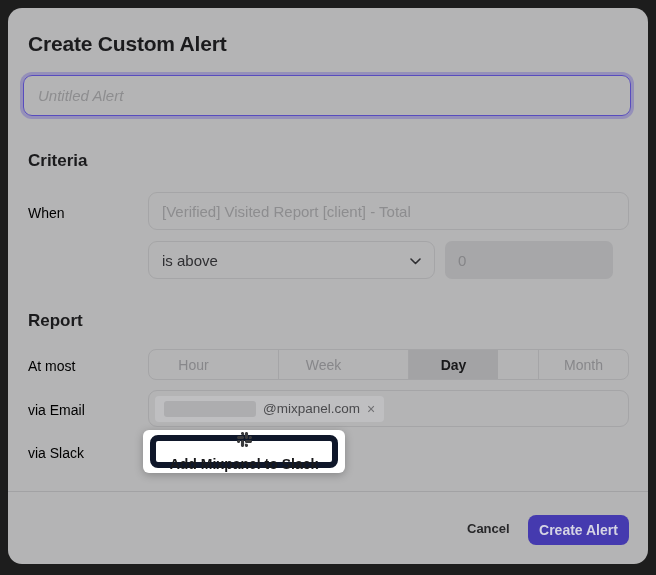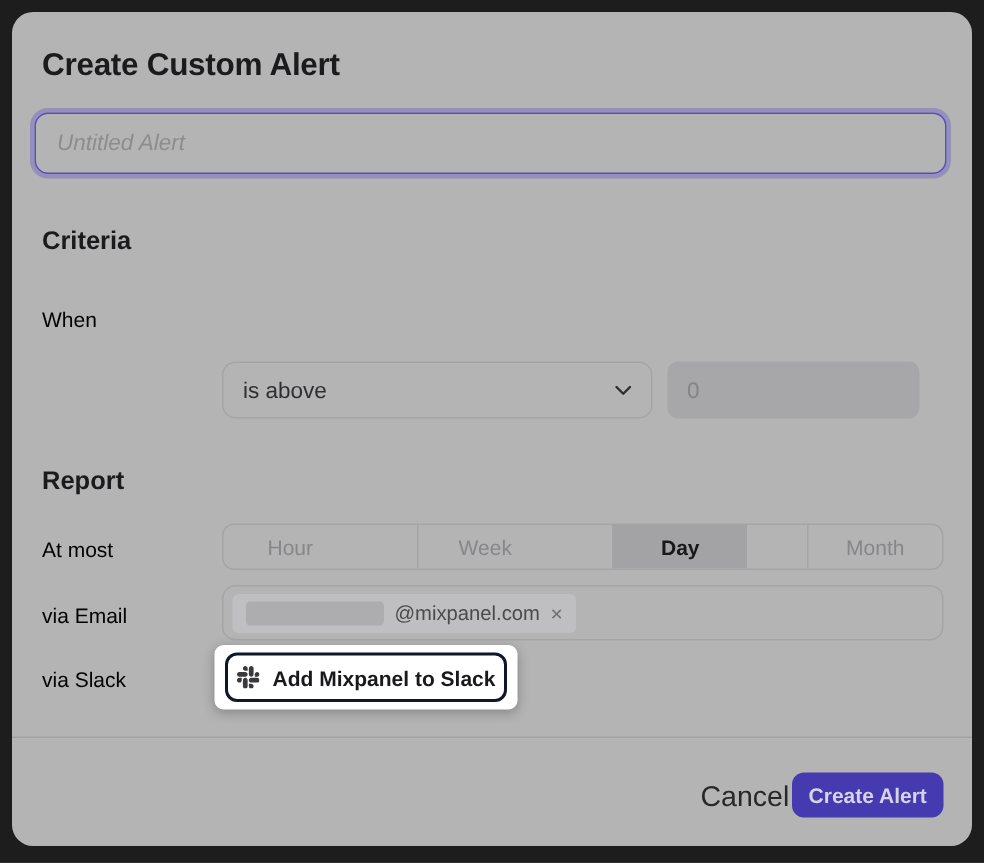--- a/index.html
+++ b/index.html
@@ -83,32 +83,33 @@
   .email-remove {
     margin-left:7px; font-size:14px; color:#6f6f72; cursor:pointer; line-height:1;
   }
   .spotlight {
     position:absolute; left:135px; top:422px; width:202px; height:43px;
     background:#ffffff; border-radius:6px;
     box-shadow:0 2px 8px rgba(0,0,0,0.25);
   }
   .slack-button {
     position:absolute; left:7px; top:5px; width:188px; height:33px;
-    background:#ffffff; border:2px solid #0f172a; border-radius:8px;
+    background:#ffffff; border:6px solid #0f172a; border-radius:8px;
     display:flex; align-items:center; justify-content:center; gap:9px;
     cursor:pointer;
+    flex-direction:column;
   }
   .slack-button-label { font-size:14px; font-weight:700; color:#19191b; }
   .footer-divider {
     position:absolute; left:0; top:483px; width:100%; height:1px;
     background:#a2a2a4;
   }
   .cancel-button {
     position:absolute; left:459px; top:513px;
-    font-size:19px; font-weight:400; color:#28282a;
+    font-size:13px; font-weight:700; color:#28282a;
     background:none; border:none; cursor:pointer; font-family:inherit;
   }
   .create-button {
     position:absolute; left:520px; top:507px; width:101px; height:30px;
     background:#453aaf; border:none; border-radius:8px;
     font-size:14px; font-weight:700; color:#d5d4e4; cursor:pointer;
     font-family:inherit;
   }
 </style>
 </head>
@@ -118,20 +119,21 @@
   <div class="modal">
 
     <div class="modal-title">Create Custom Alert</div>
 
     <input class="name-input" type="text" placeholder="Untitled Alert" style="">
 
     <div class="section-heading" style="top:143px">Criteria</div>
 
     <div class="row-label" style="top:197px">When</div>
 
+    <input class="ghost-input" style="left: 140px; top: 184px; width: 481px; height: 38px;" type="text" value="[Verified] Visited Report [client] - Total">
 
     <div class="select">
       <span class="select-value">is above</span>
       <span class="chev">
         <svg width="11" height="7" viewBox="0 0 11 7">
           <path d="M1 1l4.5 4.5L10 1" fill="none" stroke="#2f2f32" stroke-width="1.6" stroke-linecap="round" stroke-linejoin="round"></path>
         </svg>
       </span>
     </div>
 

